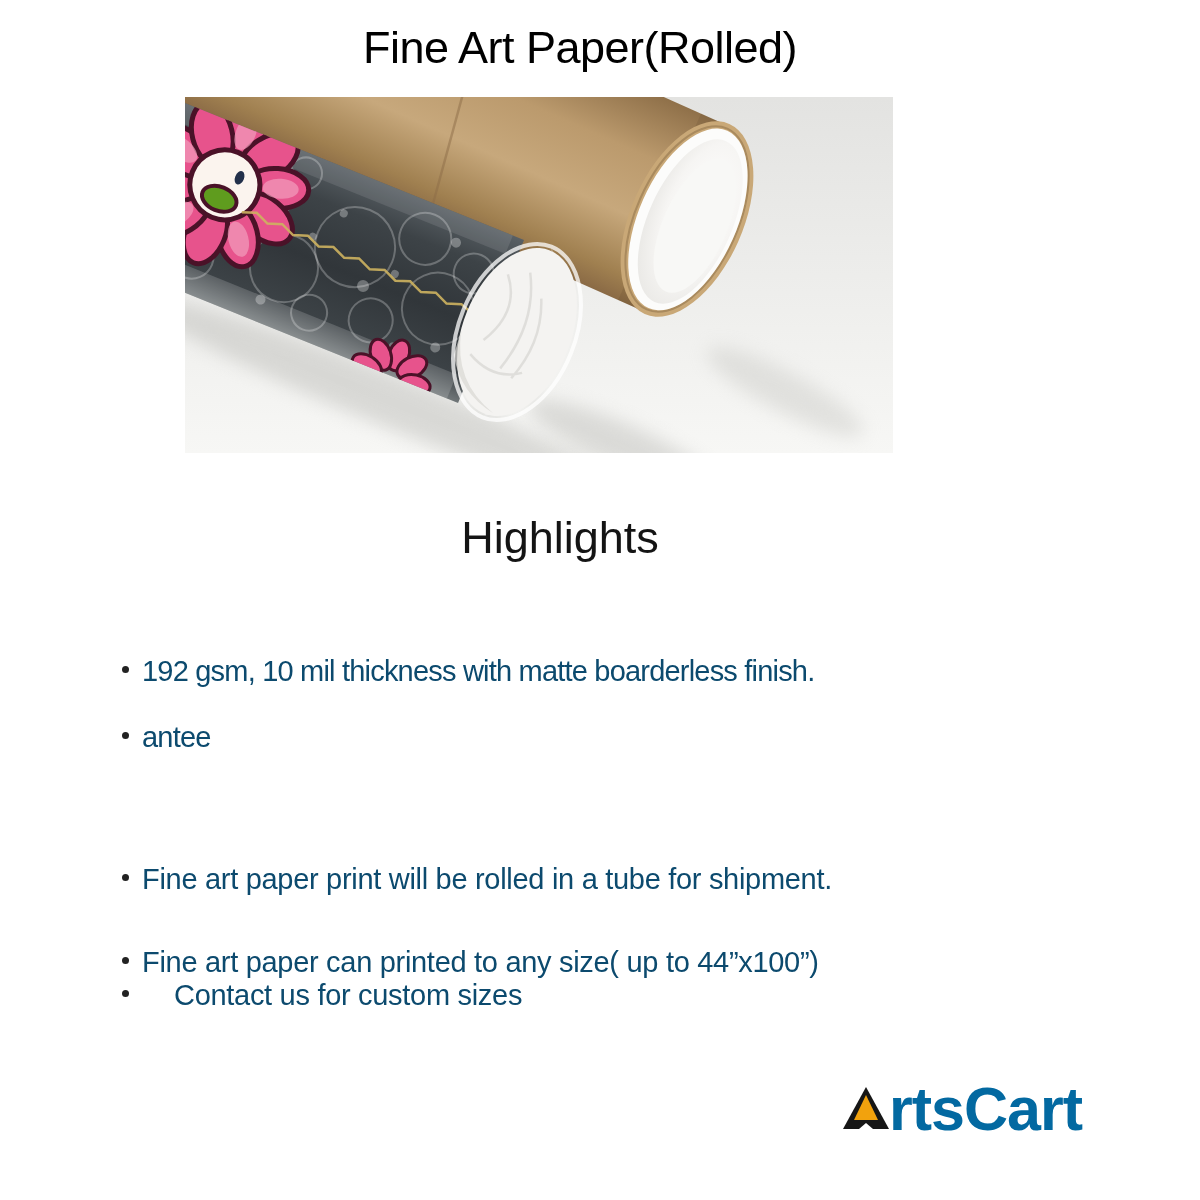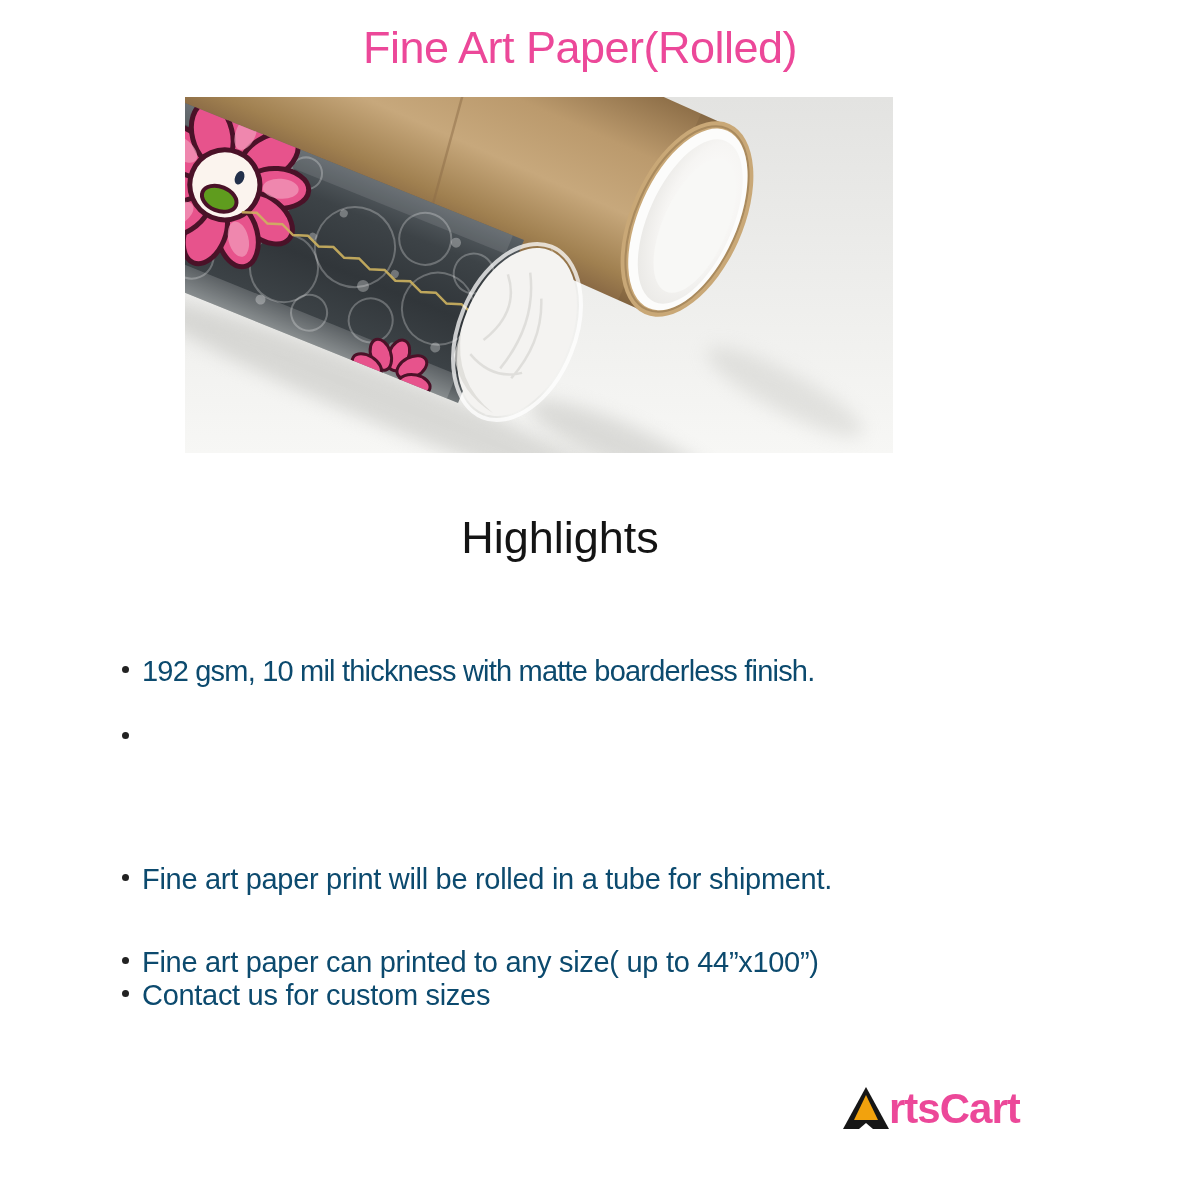--- a/index.html
+++ b/index.html
@@ -1,40 +1,40 @@
 <!DOCTYPE html>
 <html><head>
 <meta charset="utf-8">
 <style>
   html,body{margin:0;padding:0;}
   body{width:1200px;height:1200px;background:#ffffff;position:relative;
        font-family:"Liberation Sans",sans-serif;color:#161616;overflow:hidden;}
   .canvas{position:absolute;inset:0;}
 
   .title{position:absolute;top:22px;left:0;width:1160px;text-align:center;
-         font-size:45px;letter-spacing:-0.5px;color:#ec4899;}
+         font-size:45px;letter-spacing:-0.5px;color:#000000;}
 
   .photo{position:absolute;left:185px;top:97px;width:708px;height:356px;overflow:hidden;}
   .photo svg{display:block;}
 
   .heading{position:absolute;top:512px;left:0;width:1120px;text-align:center;
            font-size:45px;color:#141414;}
 
   .bullets{position:absolute;left:122px;top:0;width:1010px;}
   .hl-item{position:absolute;display:flex;align-items:flex-start;}
   .hl-item .dot{width:7px;height:7px;border-radius:50%;background:#222;
                 margin:14px 13px 0 0;flex:0 0 auto;}
   .hl-item .lines{font-size:29px;line-height:39px;color:#0c4a6e;letter-spacing:-0.3px;}
   .hl-item.condensed .lines{letter-spacing:-0.8px;}
-  .hl-1{top:652px;} .hl-2{top:718px;} .hl-3{top:860px;justify-content:center;} .hl-4{top:943px;text-align:center;} .hl-5{top:976px;}
+  .hl-1{top:652px;} .hl-2{top:718px;} .hl-3{top:860px;justify-content:center;} .hl-4{top:943px;text-align:center;} .hl-5{top:976px;gap:32px;}
 
   .logo{position:absolute;left:843px;top:1085px;height:48px;display:flex;align-items:flex-end;}
   .logo .a-glyph{margin-bottom:4px;}
-  .logo .brand-text{display:block;font-size:42px;line-height:48px;font-weight:bold;
-                    letter-spacing:-1px;color:#ec4899;}
+  .logo .brand-text{display:block;font-size:61px;line-height:48px;font-weight:bold;
+                    letter-spacing:-1px;color:#0369a1;}
 </style>
 </head>
 <body>
 
 <div class="canvas">
 
   <div class="title">Fine Art Paper(Rolled)</div>
 
   <div class="photo">
     <svg width="708" height="356" viewBox="0 0 708 356">
@@ -223,20 +223,21 @@
     <div class="hl-item hl-1 condensed">
       <span class="dot"></span>
       <div class="lines">
         <div>192 gsm, 10 mil thickness with matte boarderless finish.</div>
       </div>
     </div>
 
     <div class="hl-item hl-2 condensed">
       <span class="dot"></span>
       <div class="lines">
+        <div>antee</div>
       </div>
     </div>
 
     <div class="hl-item hl-3">
       <span class="dot"></span>
       <div class="lines">
         <div>Fine art paper print will be rolled in a tube for shipment.</div>
       </div>
     </div>
 

